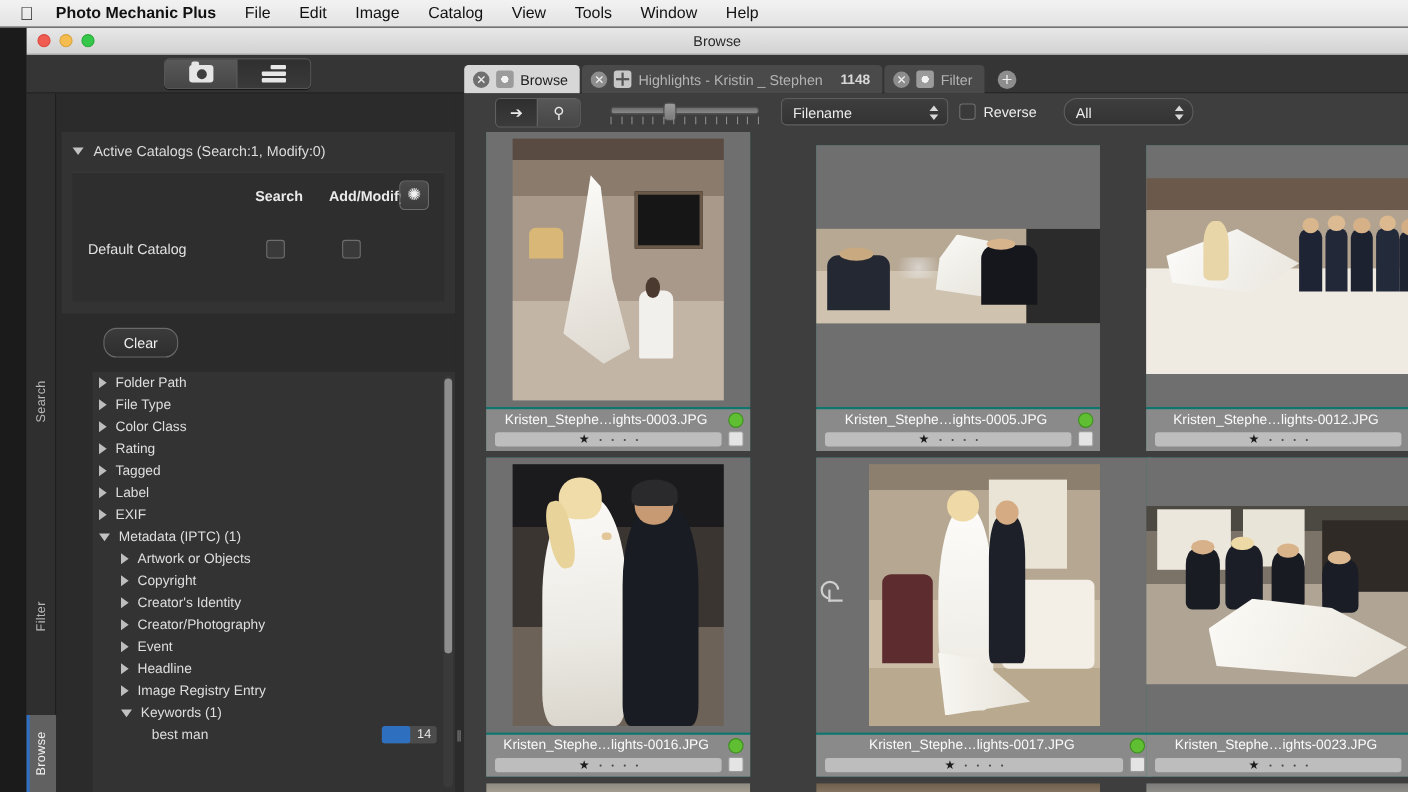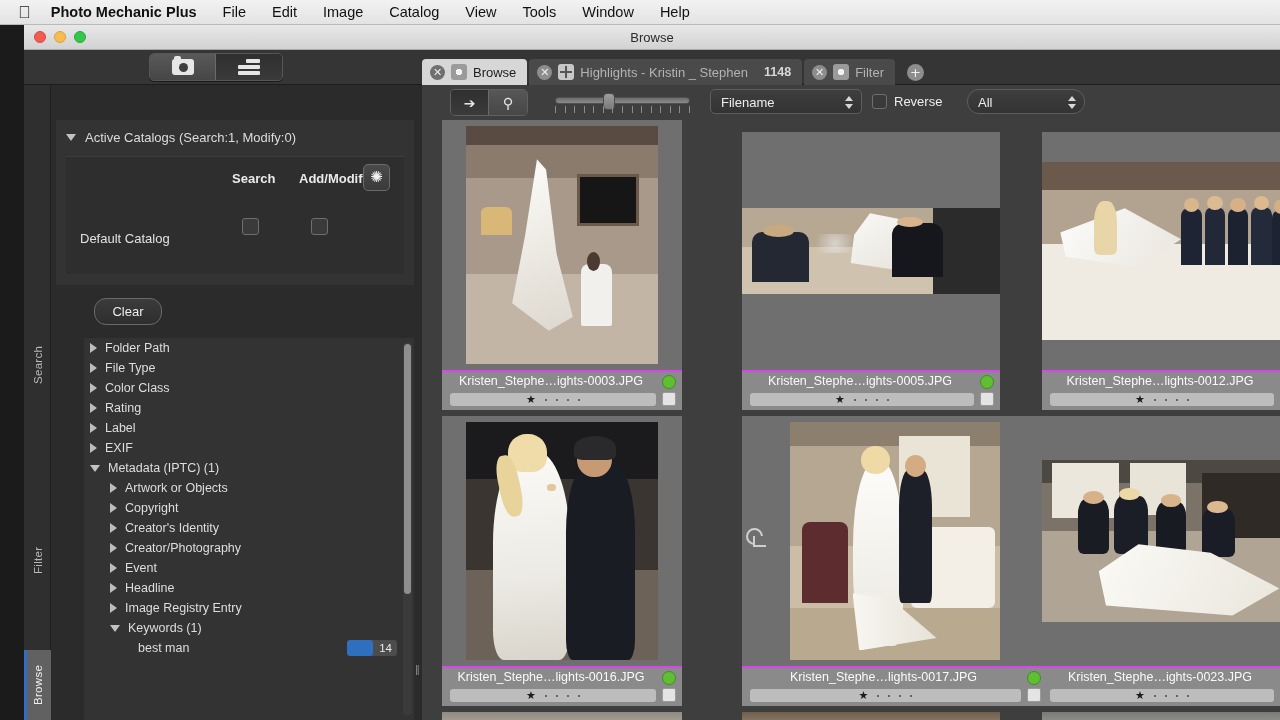--- a/index.html
+++ b/index.html
@@ -159,21 +159,21 @@
   .cat-colhdr .c1{ position:absolute; left:166px; }
   .cat-colhdr .c2{ position:absolute; left:233px; }
   .sunbtn{
     position:absolute; right:14px; top:7px; width:27px; height:27px;
     border-radius:5px; border:1px solid #6b6b6b;
     background:linear-gradient(#4a4a4a,#3a3a3a);
     color:#f0f0f0; font-size:15px; line-height:25px; text-align:center;
     font-family:"DejaVu Sans",sans-serif;
   }
   .cat-row{ position:absolute; left:0; width:100%; height:26px; font-size:13px; color:#e2e2e2;}
-  .cat-row .nm{ position:absolute; left:14px; top:4px;margin-top:12px; }
+  .cat-row .nm{ position:absolute; left:14px; top:4px; }
   .cbox{
     position:absolute; top:3px; width:17px;height:17px;border-radius:3px;
     border:1px solid #6e6e6e; background:#3a3a3a;
   }
   .cbox.c1{ left:176px;} .cbox.c2{ left:245px;}
   .cbox.checked:after{
     content:"\2714"; position:absolute; left:1px; top:-2px;
     font-size:14px; color:#f2f2f2; font-family:"DejaVu Sans",sans-serif;
   }
 
@@ -279,21 +279,21 @@
     font-size:13px; color:#ededed;
   }
   .revbox{ width:15px;height:15px;border-radius:3px;border:1px solid #6e6e6e;background:#3a3a3a;}
 
   
   .grid{
     position:absolute; left:0; top:35px; width:858px; height:600px;
     background:#3e3e3e;
   }
   .cell{
-    position:absolute; width:300px; background:#d946ef;
+    position:absolute; width:300px; background:#0f766e;
   }
   .cell .photo{
     position:absolute; left:0; top:0; width:100%; overflow:hidden; background:#6f6f6f;
     display:flex; align-items:center; justify-content:center;
   }
   .cell .meta{ position:absolute; left:0; bottom:0; width:100%; height:38px; background:#8a8a8a;}
   .fname{
     position:absolute; left:0; top:2px; width:100%; text-align:center;
     font-size:12.5px; color:#fafafa; padding-right:22px;
   }
@@ -433,20 +433,24 @@
             <span class="tri-right"></span>
             <span class="lbl">File Type</span>
           </div>
           <div class="tnode lvl1">
             <span class="tri-right"></span>
             <span class="lbl">Color Class</span>
           </div>
           <div class="tnode lvl1">
             <span class="tri-right"></span>
             <span class="lbl">Rating</span>
+          </div>
+          <div class="tnode lvl1">
+            <span class="tri-right"></span>
+            <span class="lbl">Tagged</span>
           </div>
           <div class="tnode lvl1">
             <span class="tri-right"></span>
             <span class="lbl">Label</span>
           </div>
           <div class="tnode lvl1">
             <span class="tri-right"></span>
             <span class="lbl">EXIF</span>
           </div>
           <div class="tnode lvl1">

